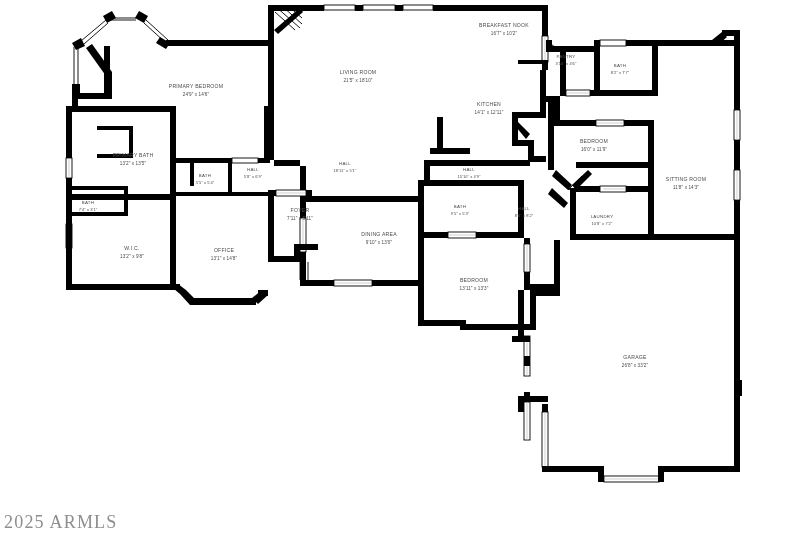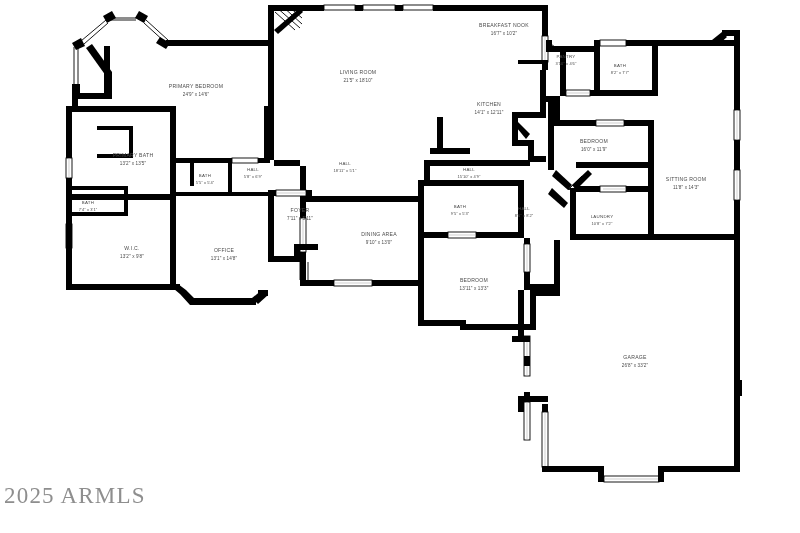--- a/index.html
+++ b/index.html
@@ -46,23 +46,23 @@
     font-size: 4.6px;
     letter-spacing: 0.1px;
     text-anchor: middle;
     dominant-baseline: middle;
   }
   .roomlabel.small { font-size: 4.4px; }
   .roomdims.small { font-size: 4.0px; }
   #watermark {
     position: absolute;
     left: 4px;
-    bottom: 24px;
+    bottom: 0;
     font-family: "Liberation Serif", serif;
-    font-size: 23px;
+    font-size: 18px;
     color: #8e8e8e;
     letter-spacing: 1.2px;
     user-select: none;
   }
 </style>
 </head>
 <body>
 
 <div id="floorplan-root">
 

